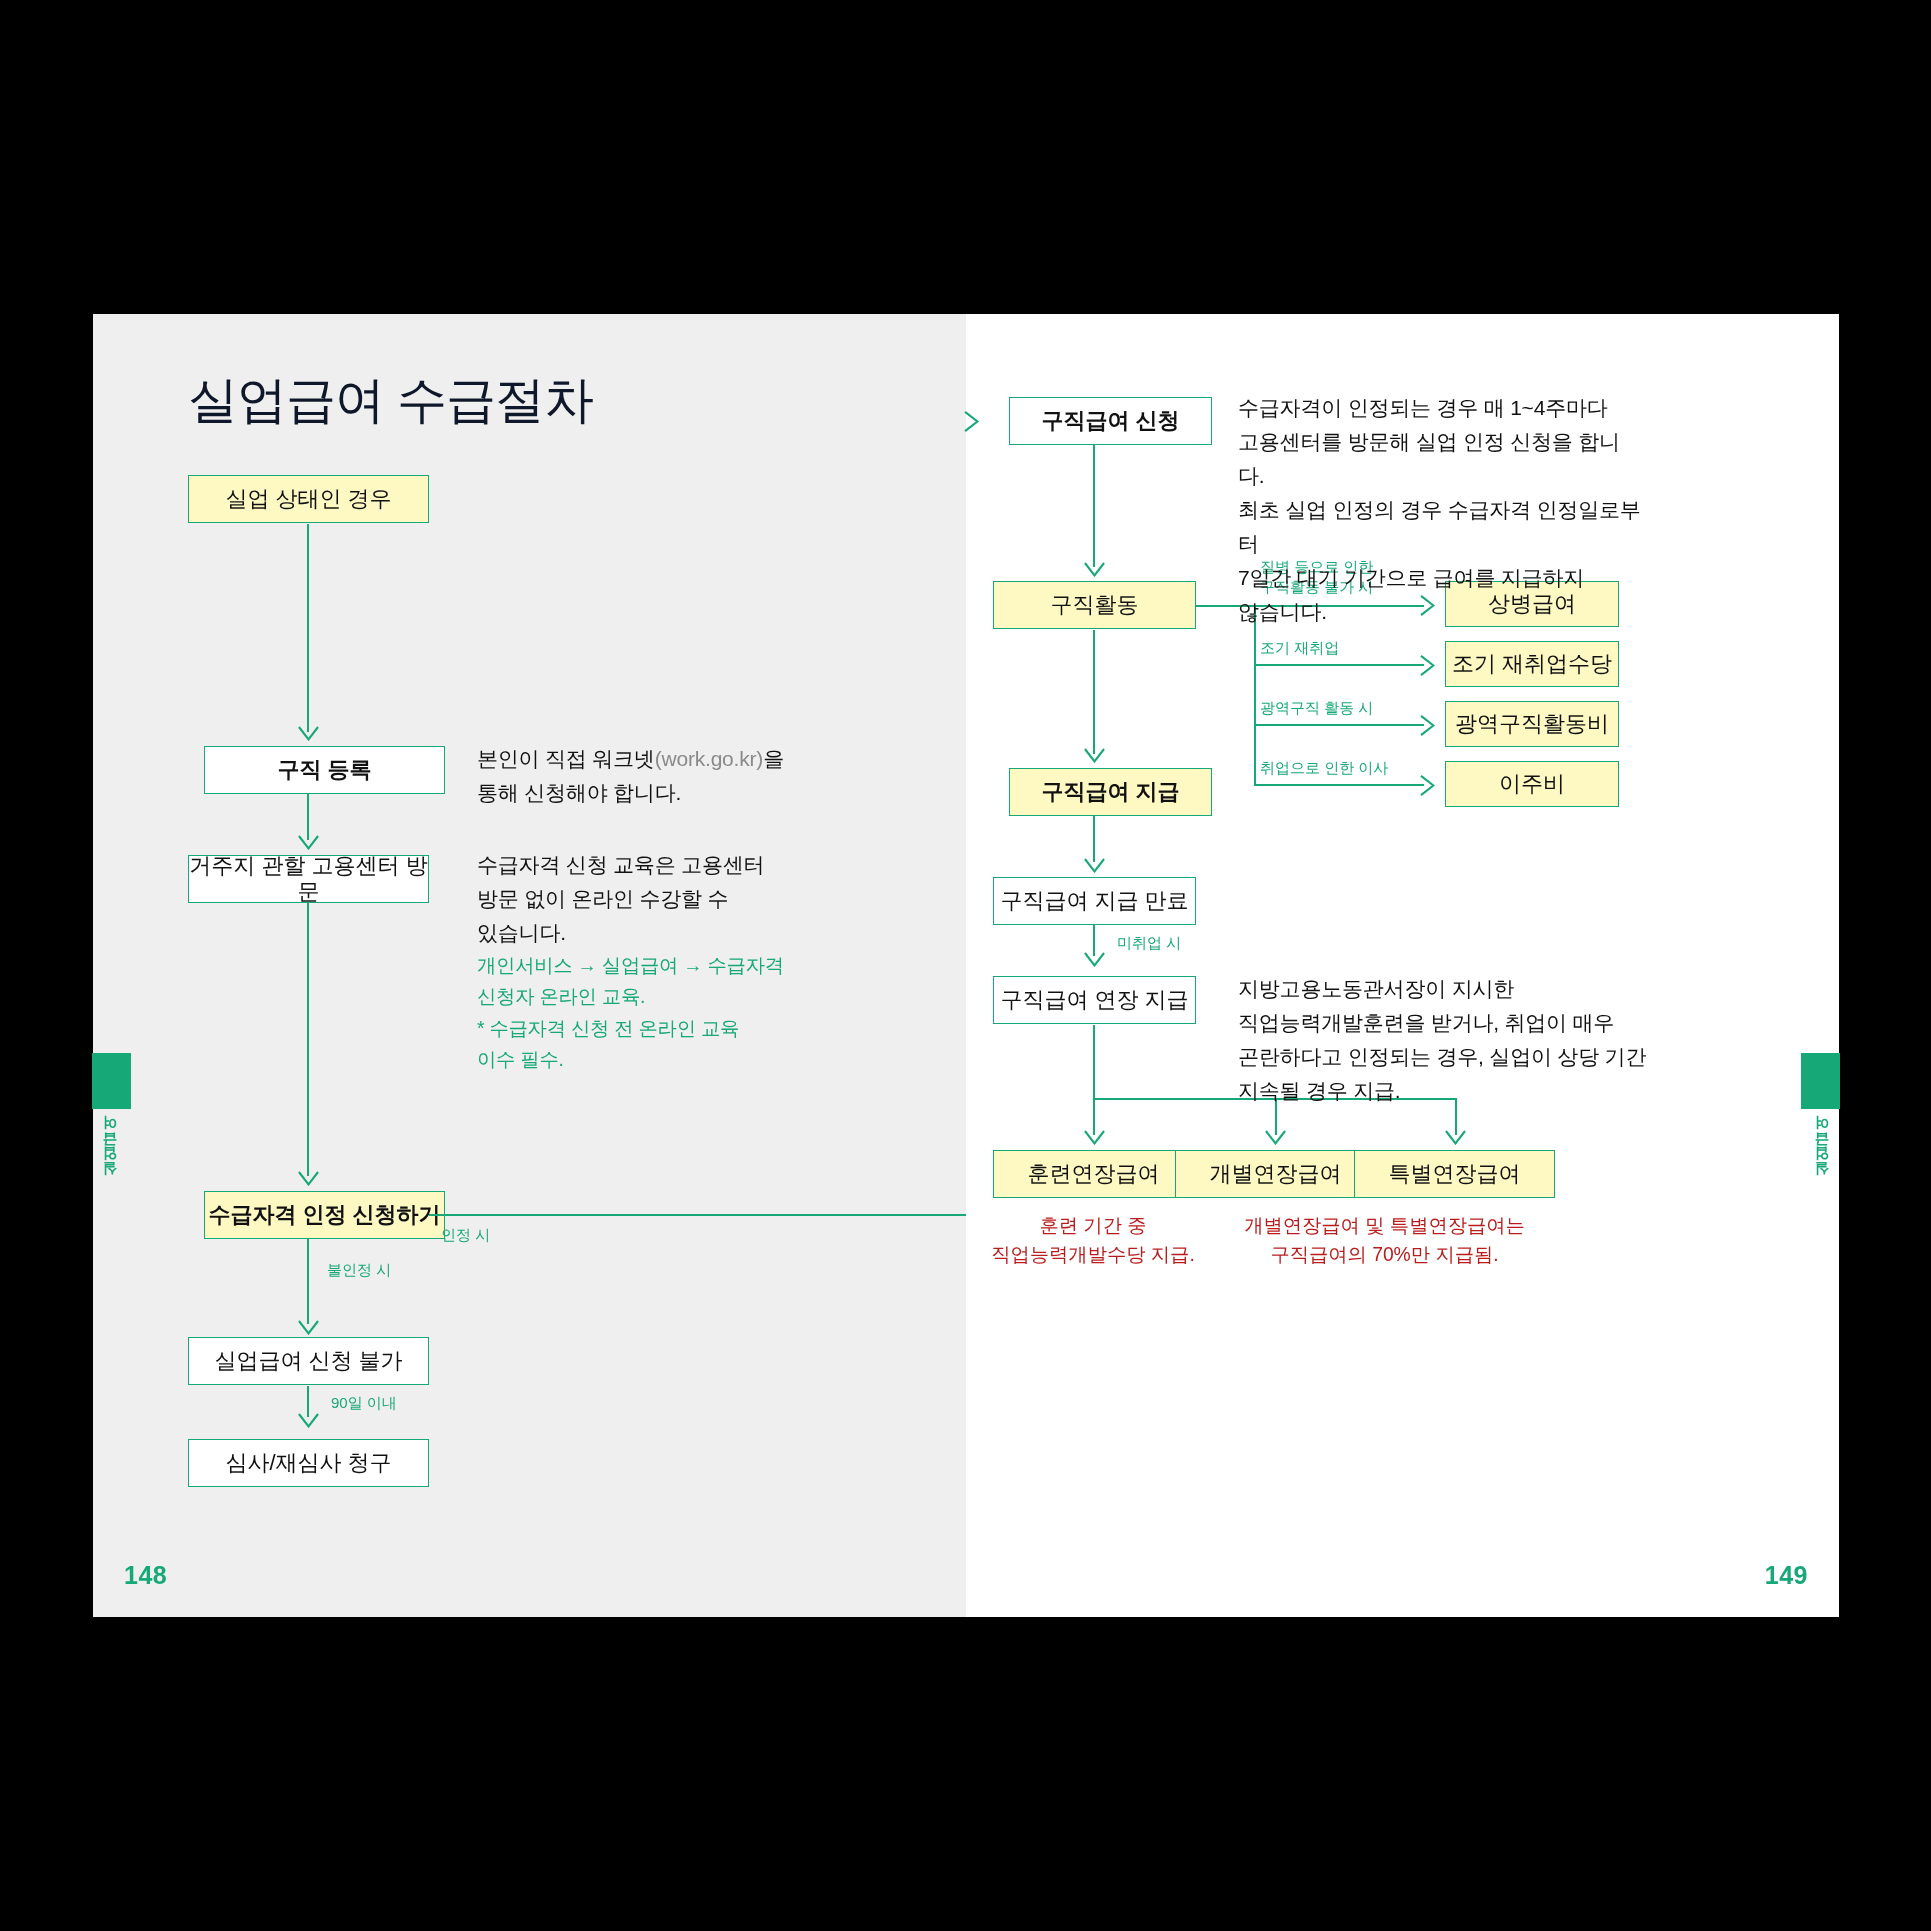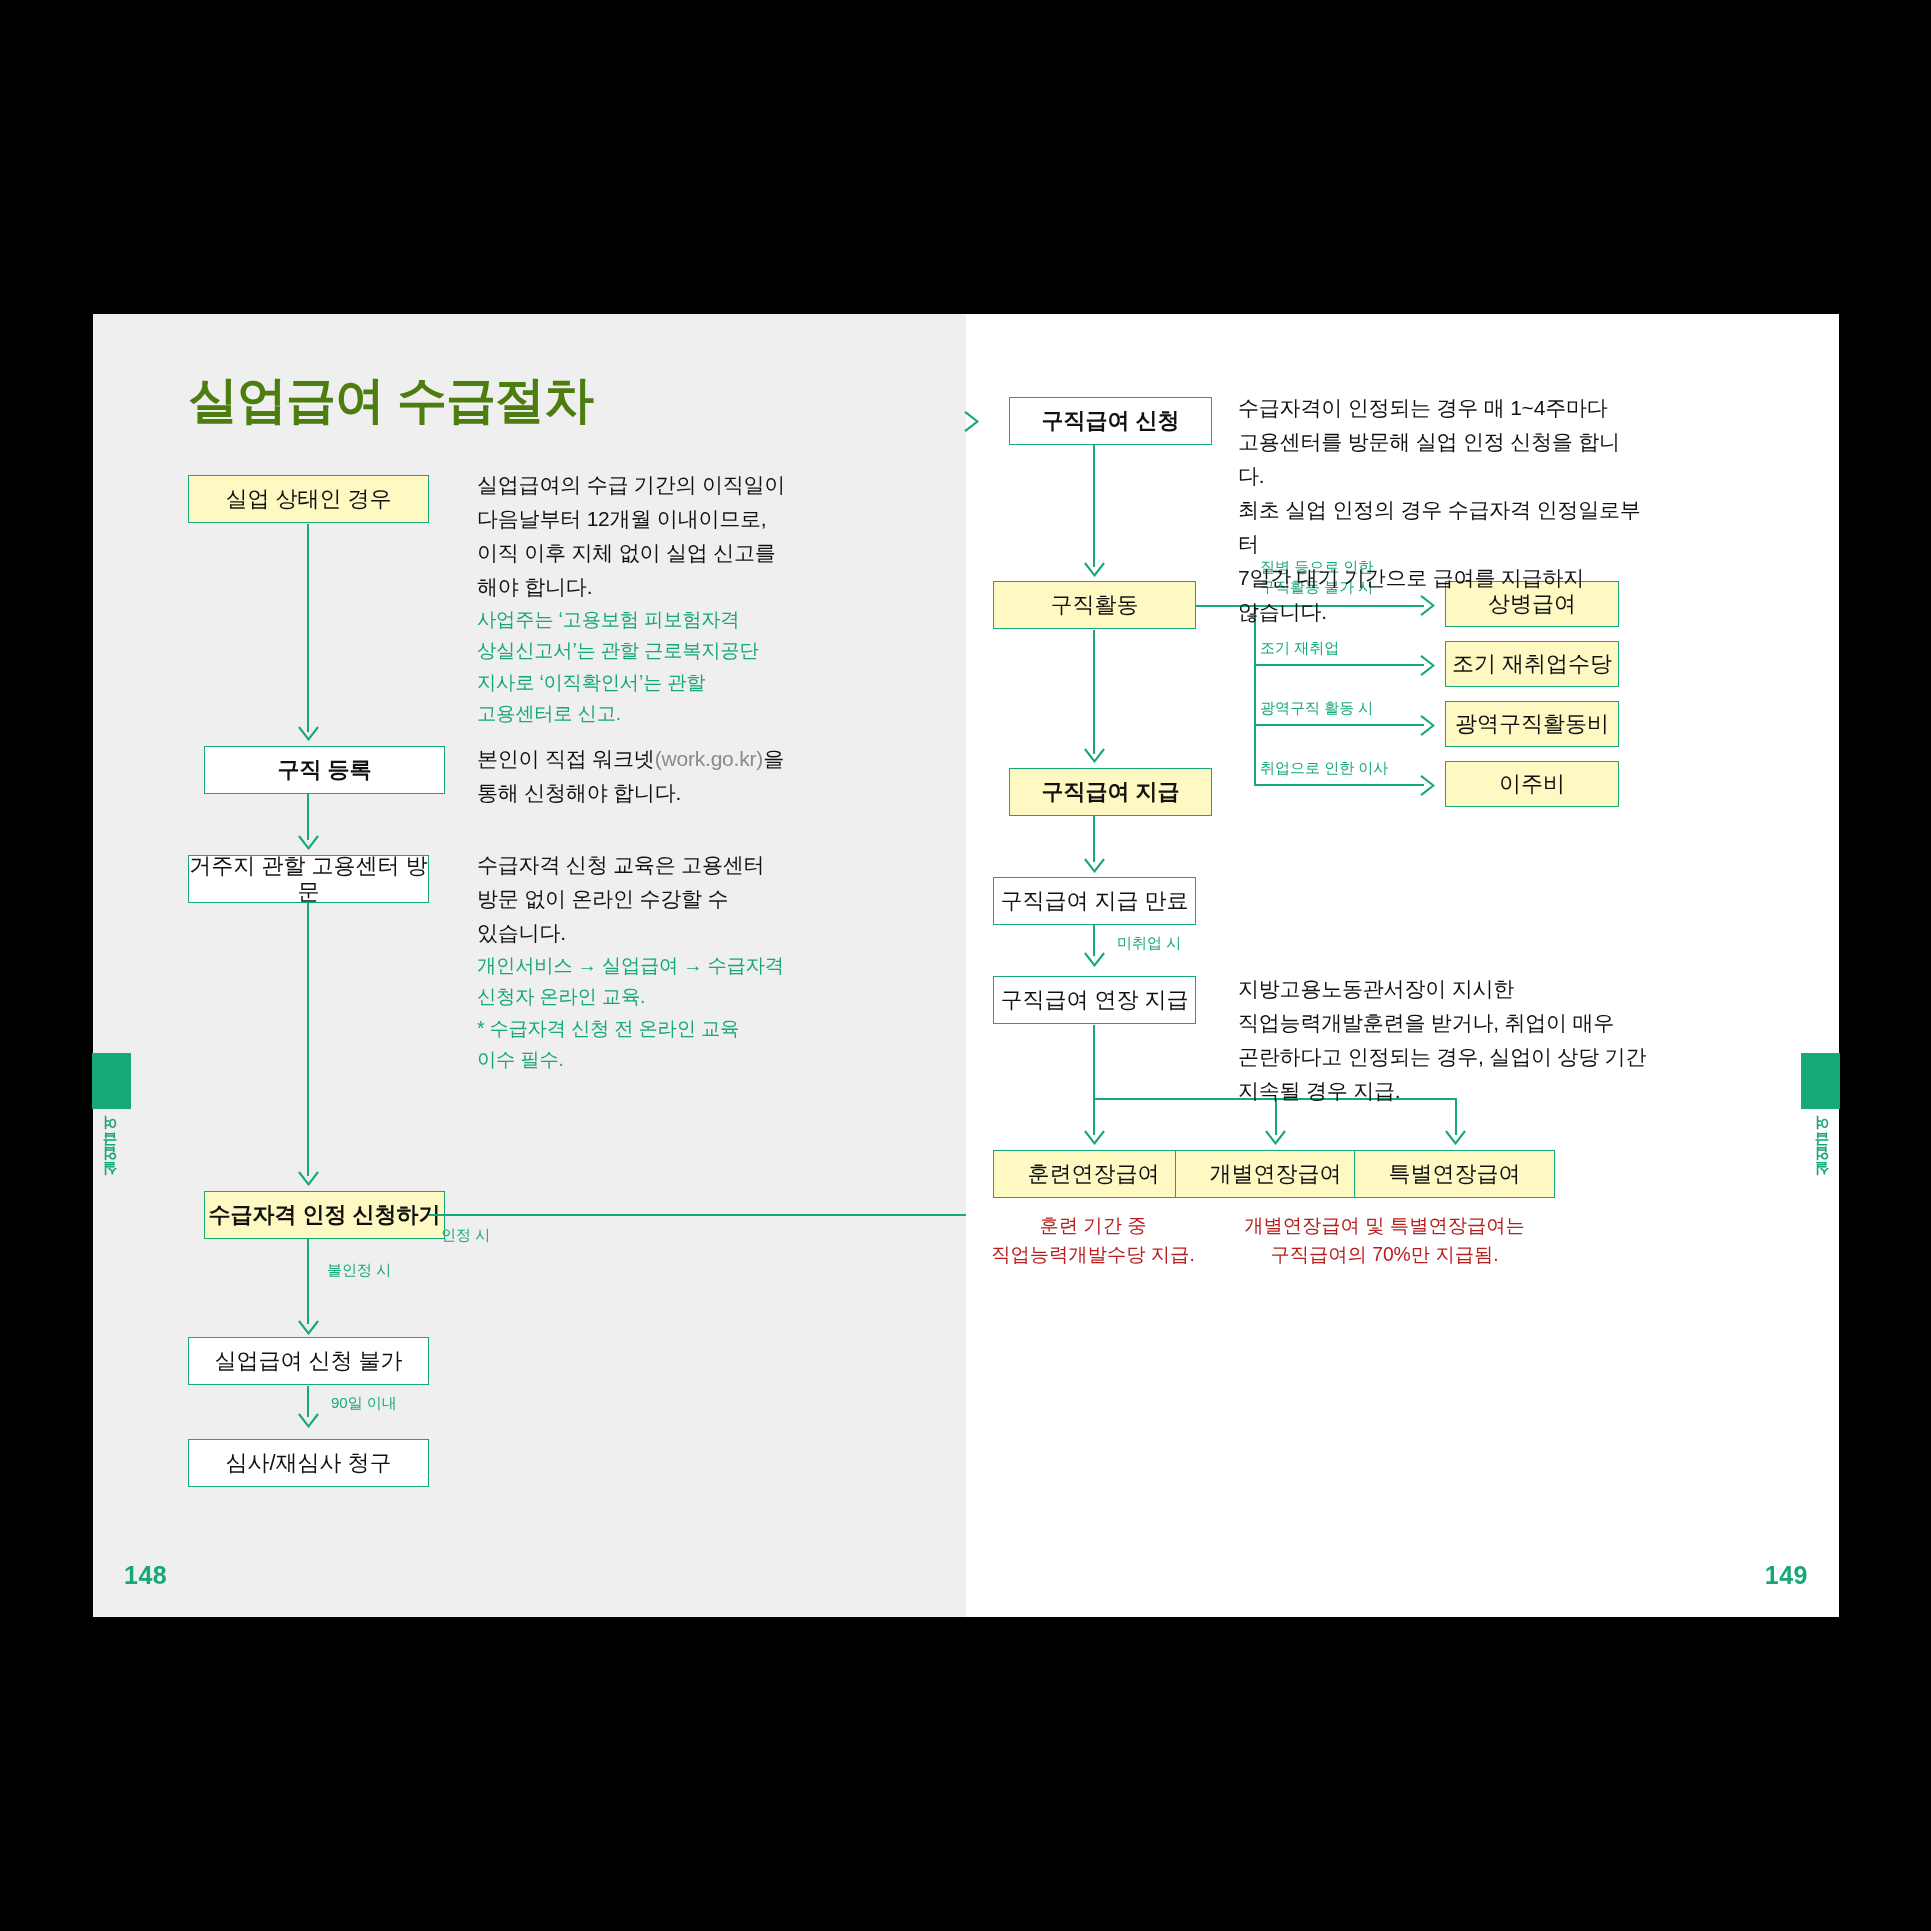--- a/index.html
+++ b/index.html
@@ -41,21 +41,21 @@
     position: absolute; bottom: 27px;
     font-size: 25px; font-weight: 600; color: #17a877;
     letter-spacing: 0.5px;
   }
   #page-num-left  { left: 31px; }
   #page-num-right { right: 31px; text-align: center; }
 
   
   #page-title {
     position: absolute; left: 95px; top: 53px;
-    font-size: 50px; font-weight: 700; color: #4d7c0f;
+    font-size: 50px; font-weight: 400; color: #0f172a;
     letter-spacing: -1px;
   }
 
   
   .box {
     position: absolute;
     border: 1.9px solid #17a877;
     display: flex; align-items: center; justify-content: center;
     text-align: center;
     color: #111111;
@@ -176,30 +176,20 @@
       <svg viewBox="0 0 22 16" width="21" height="15.4">
           <path d="M1 1 L11 14 L21 1" fill="none" stroke="#17a877" stroke-width="2.2"></path>
         </svg>
     </div>
     <div class="edge-label" style="left:238px; top:1079px;">90일 이내</div>
 
     <div class="box hollow" style="left:95px; top:1125px; width:241px; height:48px;">
       <span>심사/재심사 청구</span>
     </div>
 
-    <div class="para" style="left:384px; top:154px; width:309px;">
-      <span style="white-space:pre-line;">실업급여의 수급 기간의 이직일이
-다음날부터 12개월 이내이므로,
-이직 이후 지체 없이 실업 신고를
-해야 합니다.</span>
-      <span class="sub" style="white-space:pre-line;">사업주는 ‘고용보험 피보험자격
-상실신고서’는 관할 근로복지공단
-지사로 ‘이직확인서’는 관할
-고용센터로 신고.</span>
-    </div>
 
     <div class="para" style="left:384px; top:534px; width:319px;">
       <span style="white-space:pre-line;">수급자격 신청 교육은 고용센터
 방문 없이 온라인 수강할 수
 있습니다.</span>
       <span class="sub" style="white-space:pre-line;">개인서비스 → 실업급여 → 수급자격
 신청자 온라인 교육.
 * 수급자격 신청 전 온라인 교육
 이수 필수.</span>
     </div>

